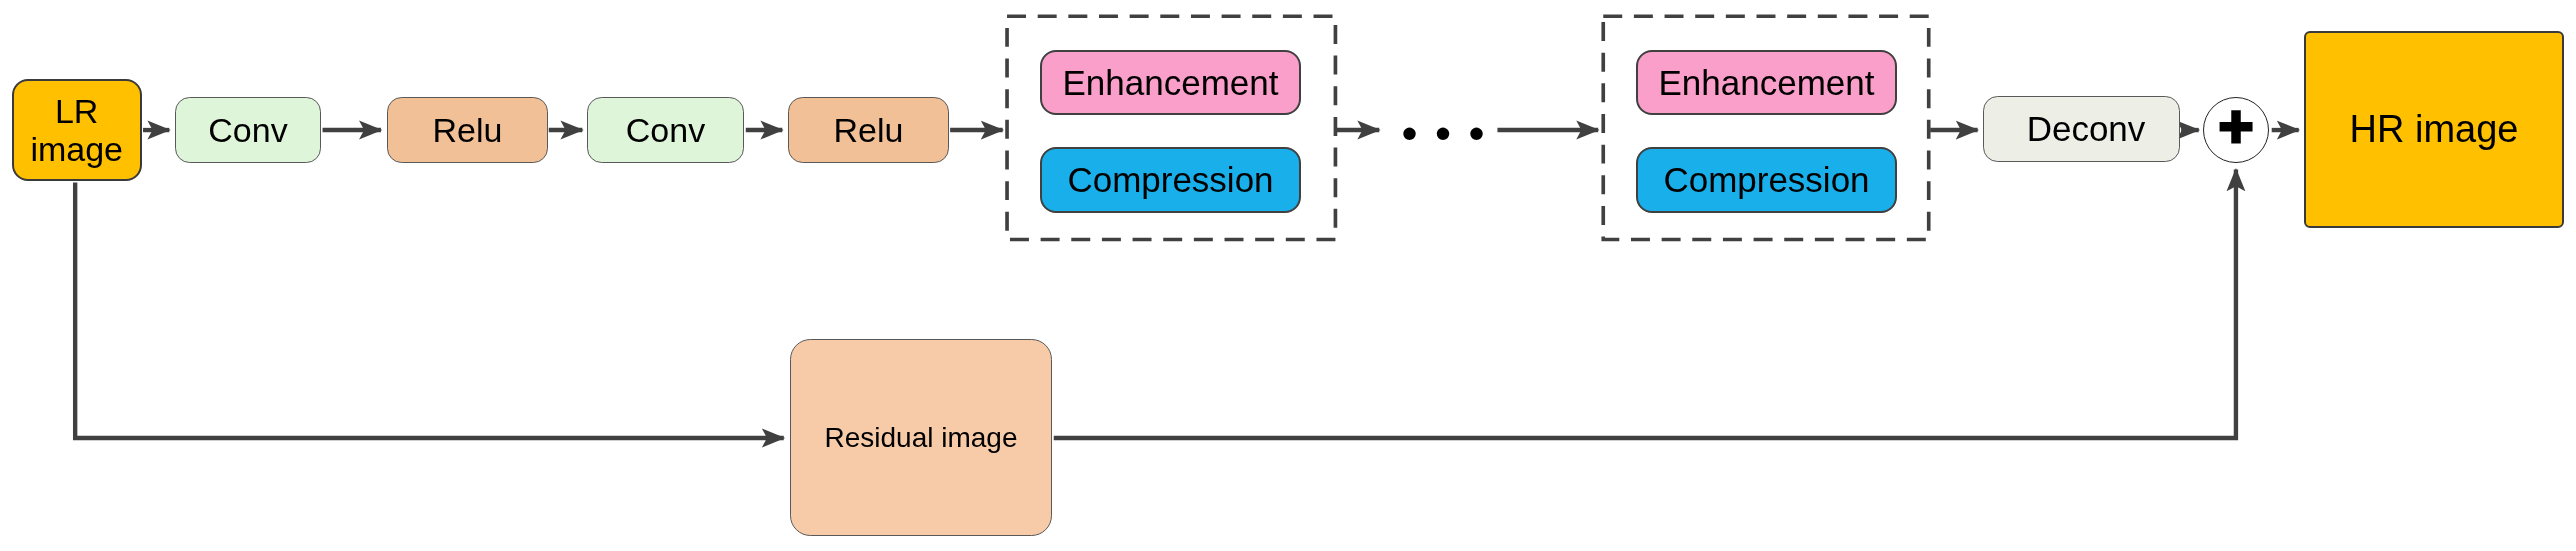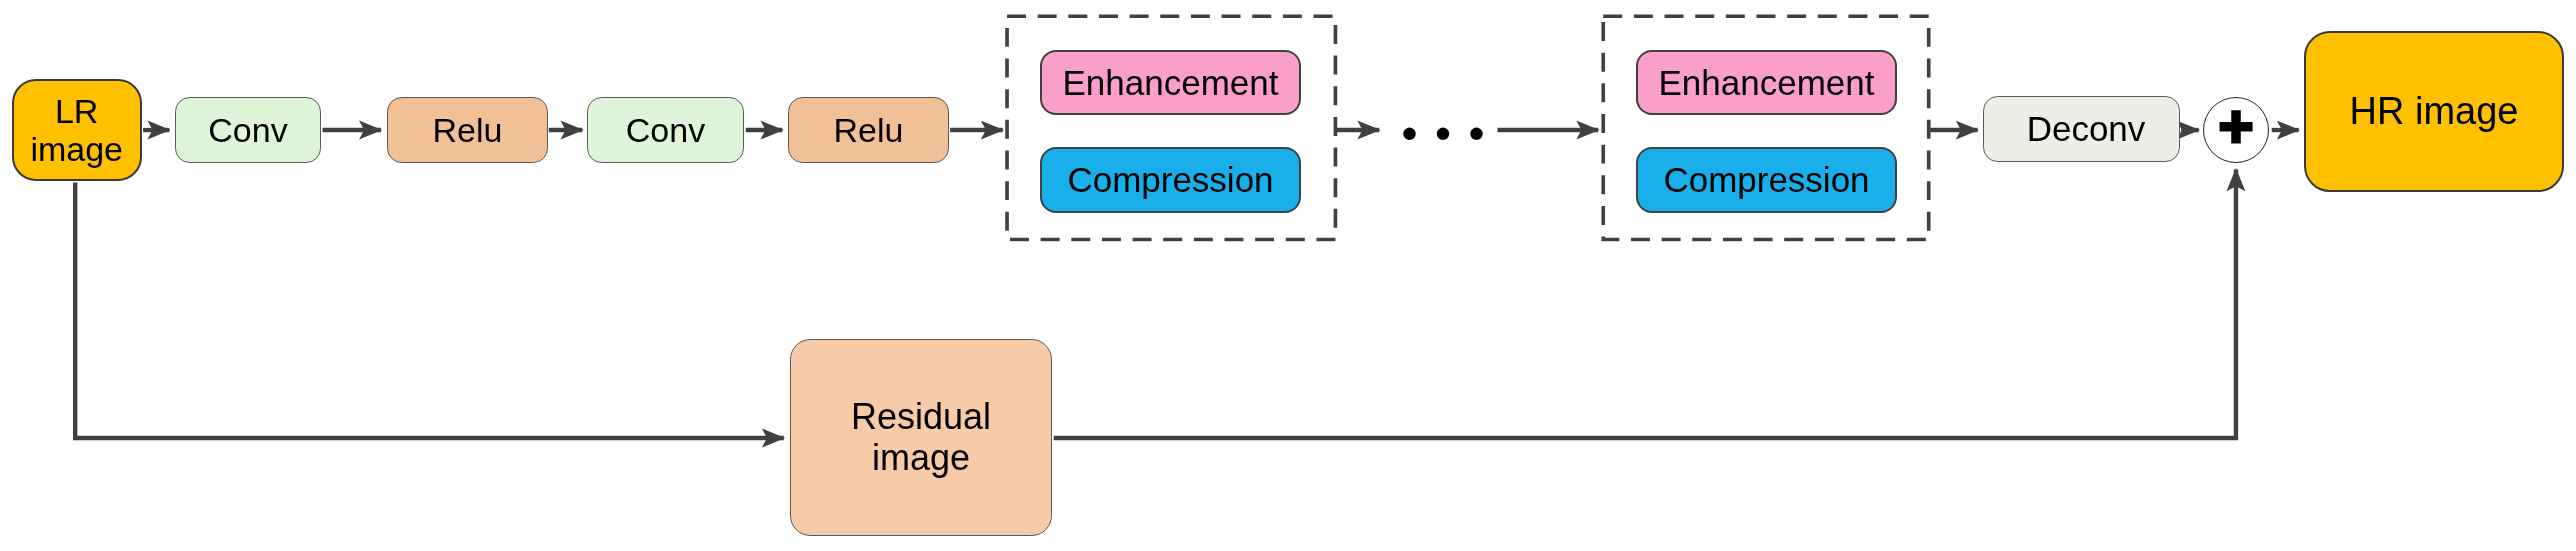--- a/index.html
+++ b/index.html
@@ -24,21 +24,21 @@
     align-items: center;
     justify-content: center;
     text-align: center;
     z-index: 2;
     box-sizing: border-box;
     line-height: 1.12;
   }
   
   .n-lr     { left: 11.7px;   top: 79px; width: 130px; height: 102px;
               background: var(--lr-hr-fill, #FFC000);
-              border: 2.2px solid #3a3a3a; border-radius: 24px; font-size: 34px; }
+              border: 2.2px solid #3a3a3a; border-radius: 16px; font-size: 34px; }
   .n-conv1  { left: 175px;  top: 97px; width: 146px; height: 66px;
               background: var(--conv-fill, #DFF5DA);
               border: 1.5px solid #595959; border-radius: 14.6px; font-size: 34px; }
   .n-relu1  { left: 387px;  top: 97px; width: 161px; height: 66px;
               background: var(--relu-fill, #F2C096);
               border: 1.5px solid #595959; border-radius: 14.6px; font-size: 34px; }
   .n-conv2  { left: 587px;  top: 97px; width: 157px; height: 66px;
               background: var(--conv-fill, #DFF5DA);
               border: 1.5px solid #595959; border-radius: 14.6px; font-size: 34px; }
   .n-relu2  { left: 788px; top: 97px; width: 161px; height: 66px;
@@ -62,26 +62,26 @@
               font-size: 29px; letter-spacing: 16px; padding-left: 16px;
               color: #000; background: transparent; border: none; }
   
   .n-deconv { left: 1983px; top: 96px; width: 197px; height: 66px;
               background: var(--deconv-fill, #EDEFE6);
               border: 1.5px solid #595959; border-radius: 14.6px; font-size: 35px; padding-left: 9px; }
   .n-adder  { left: 2203px; top: 97px; width: 66px;  height: 66px;
               background: #ffffff; border: 1.5px solid #222222; border-radius: 50%;
               font-size: 60px; font-weight: bold; }
   .n-adder span { -webkit-text-stroke: 2.9px #000; line-height: 0; padding-bottom: 5.8px; }
-  .n-hr     { left: 2304px; top: 31px;  width: 260px; height: 161px;
+  .n-hr     { left: 2304px; top: 31px;  width: 260px; height: 197px;
               background: var(--lr-hr-fill, #FFC000);
-              border: 2.2px solid #3a3a3a; border-radius: 26px; font-size: 38px; }
+              border: 2.2px solid #3a3a3a; border-radius: 6px; font-size: 38px; }
   .n-res    { left: 790px; top: 339px; width: 262px; height: 197px;
               background: var(--residual-fill, #F8CBA8);
-              border: 1.5px solid #595959; border-radius: 20.4px; font-size: 36px;
+              border: 1.5px solid #595959; border-radius: 20.4px; font-size: 28px;
               padding: 0 17.5px; }
 </style>
 </head>
 <body>
 
 <div id="canvas">
 
   <svg id="wires" viewBox="0 0 3530 756" xmlns="http://www.w3.org/2000/svg">
     <defs>
       <marker id="arrow" markerUnits="userSpaceOnUse" markerWidth="36" markerHeight="30" refX="30" refY="14" orient="auto">

